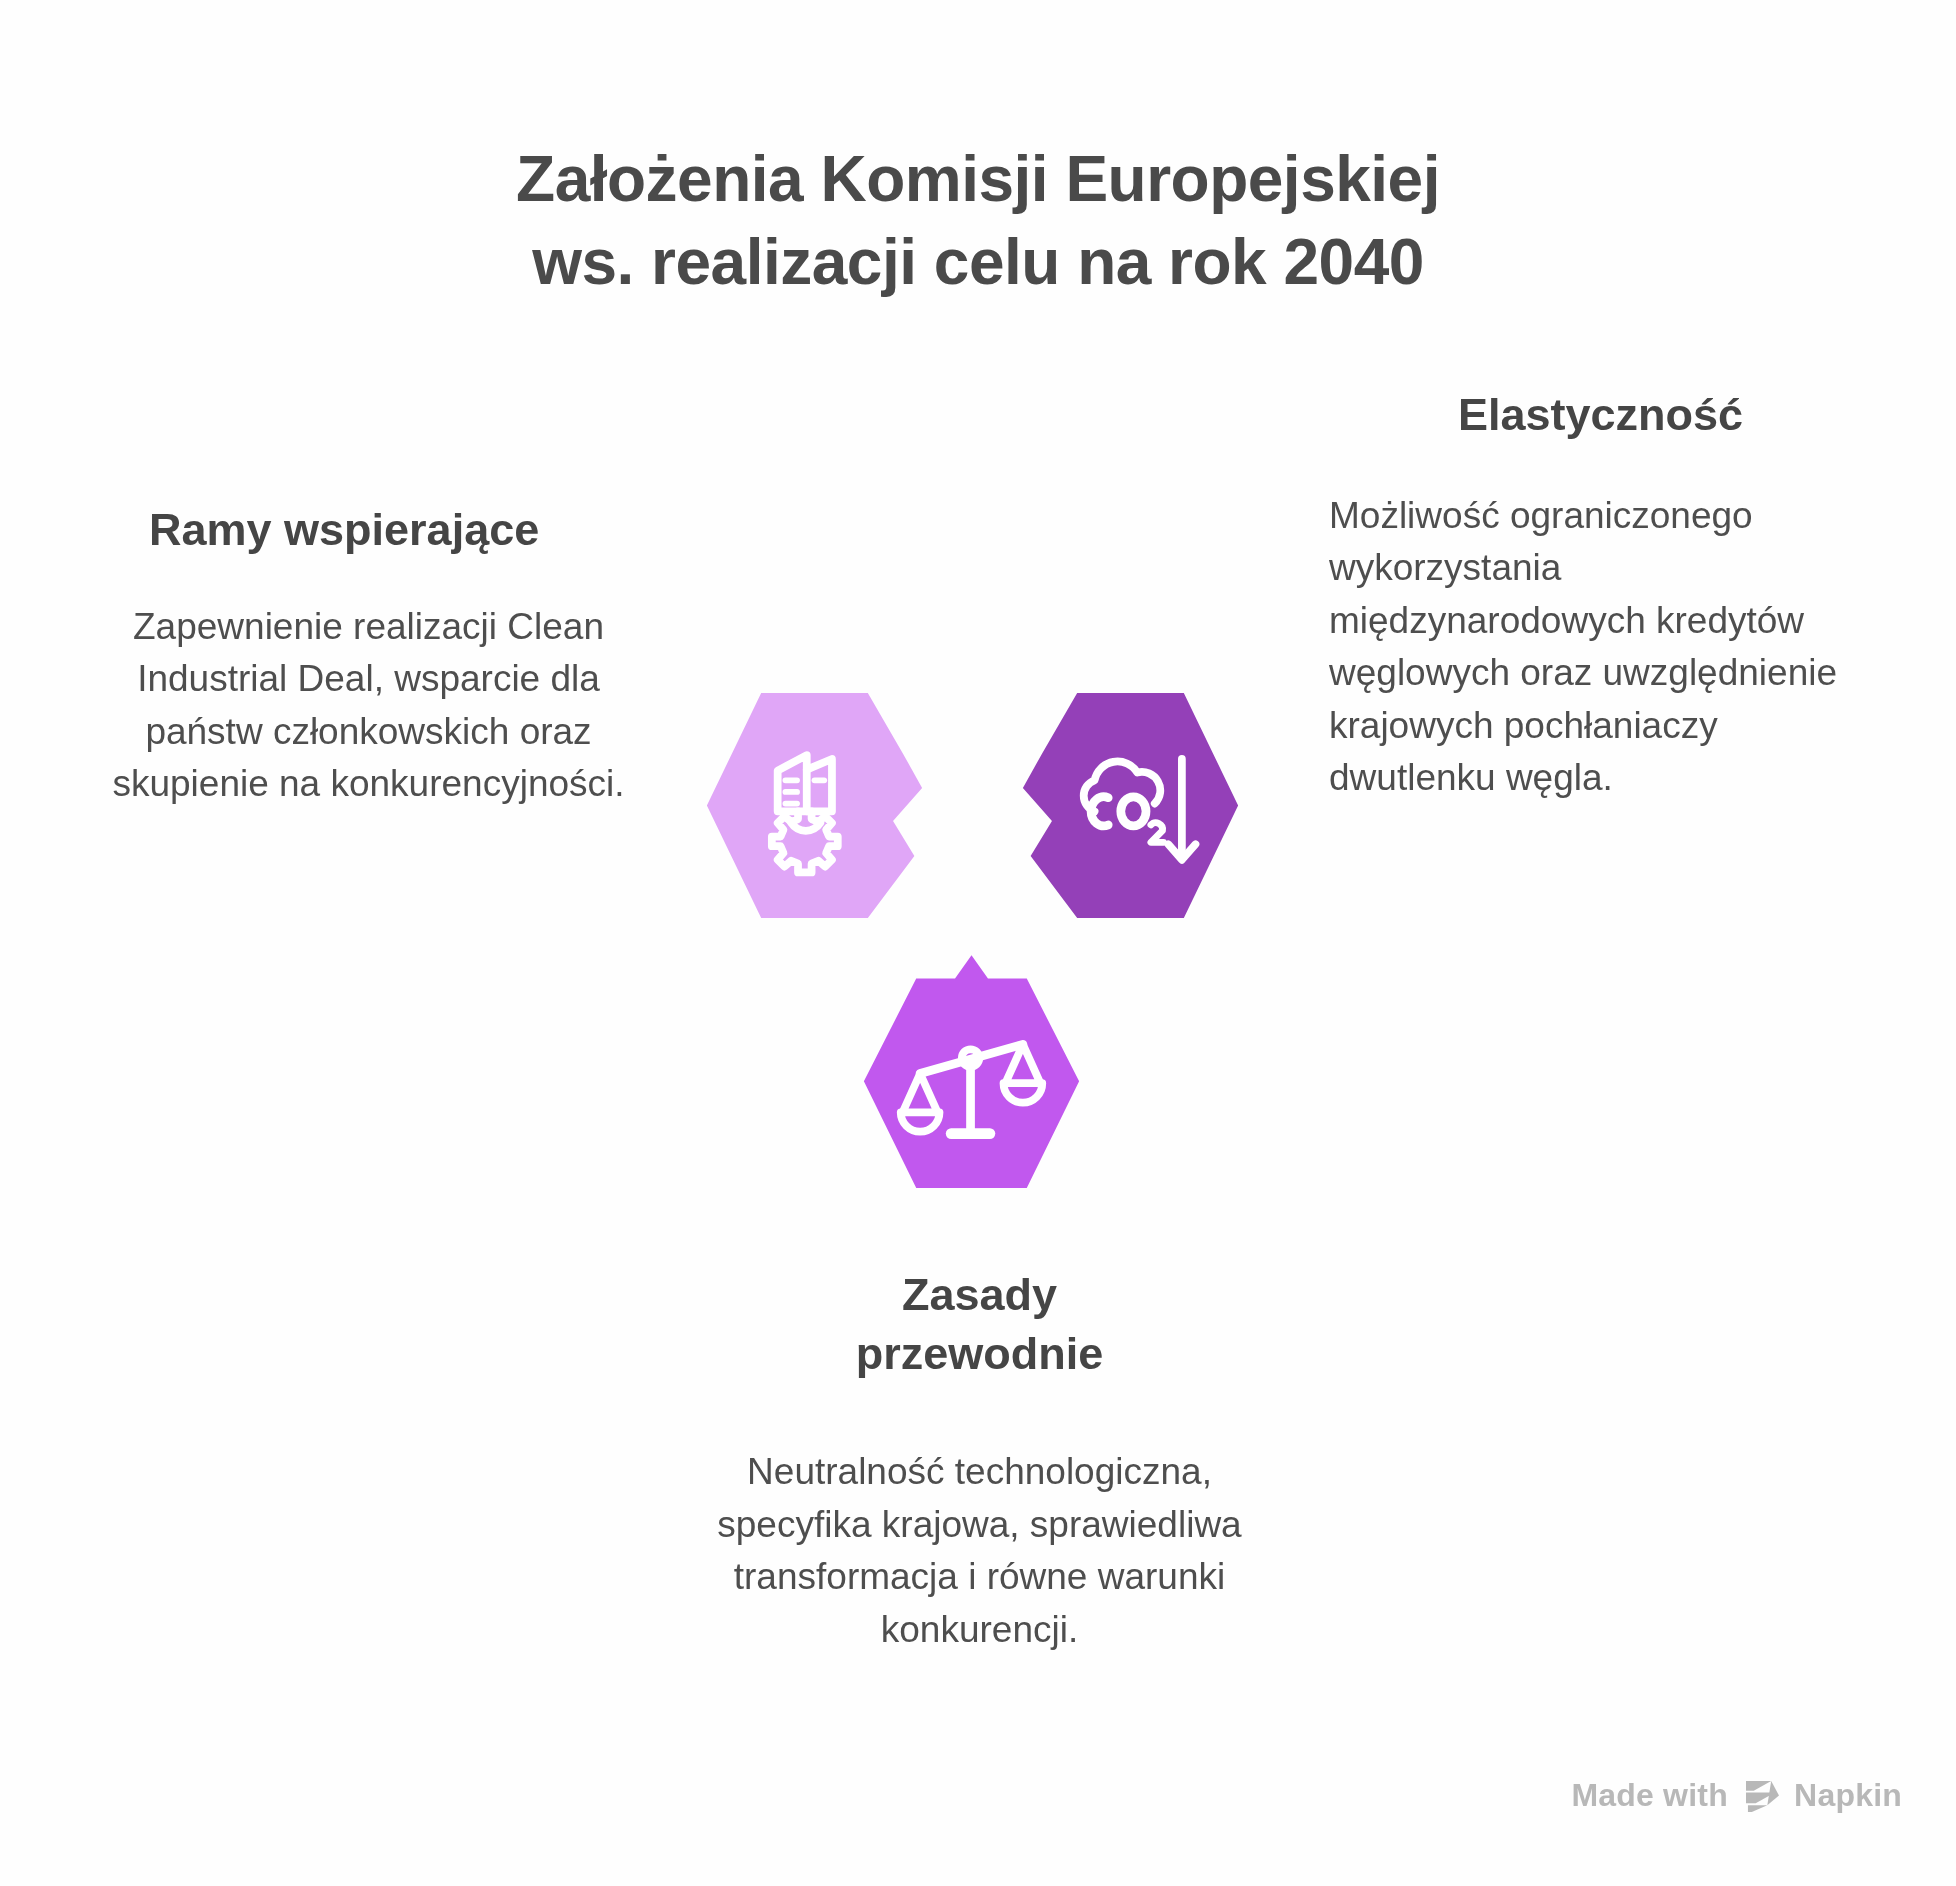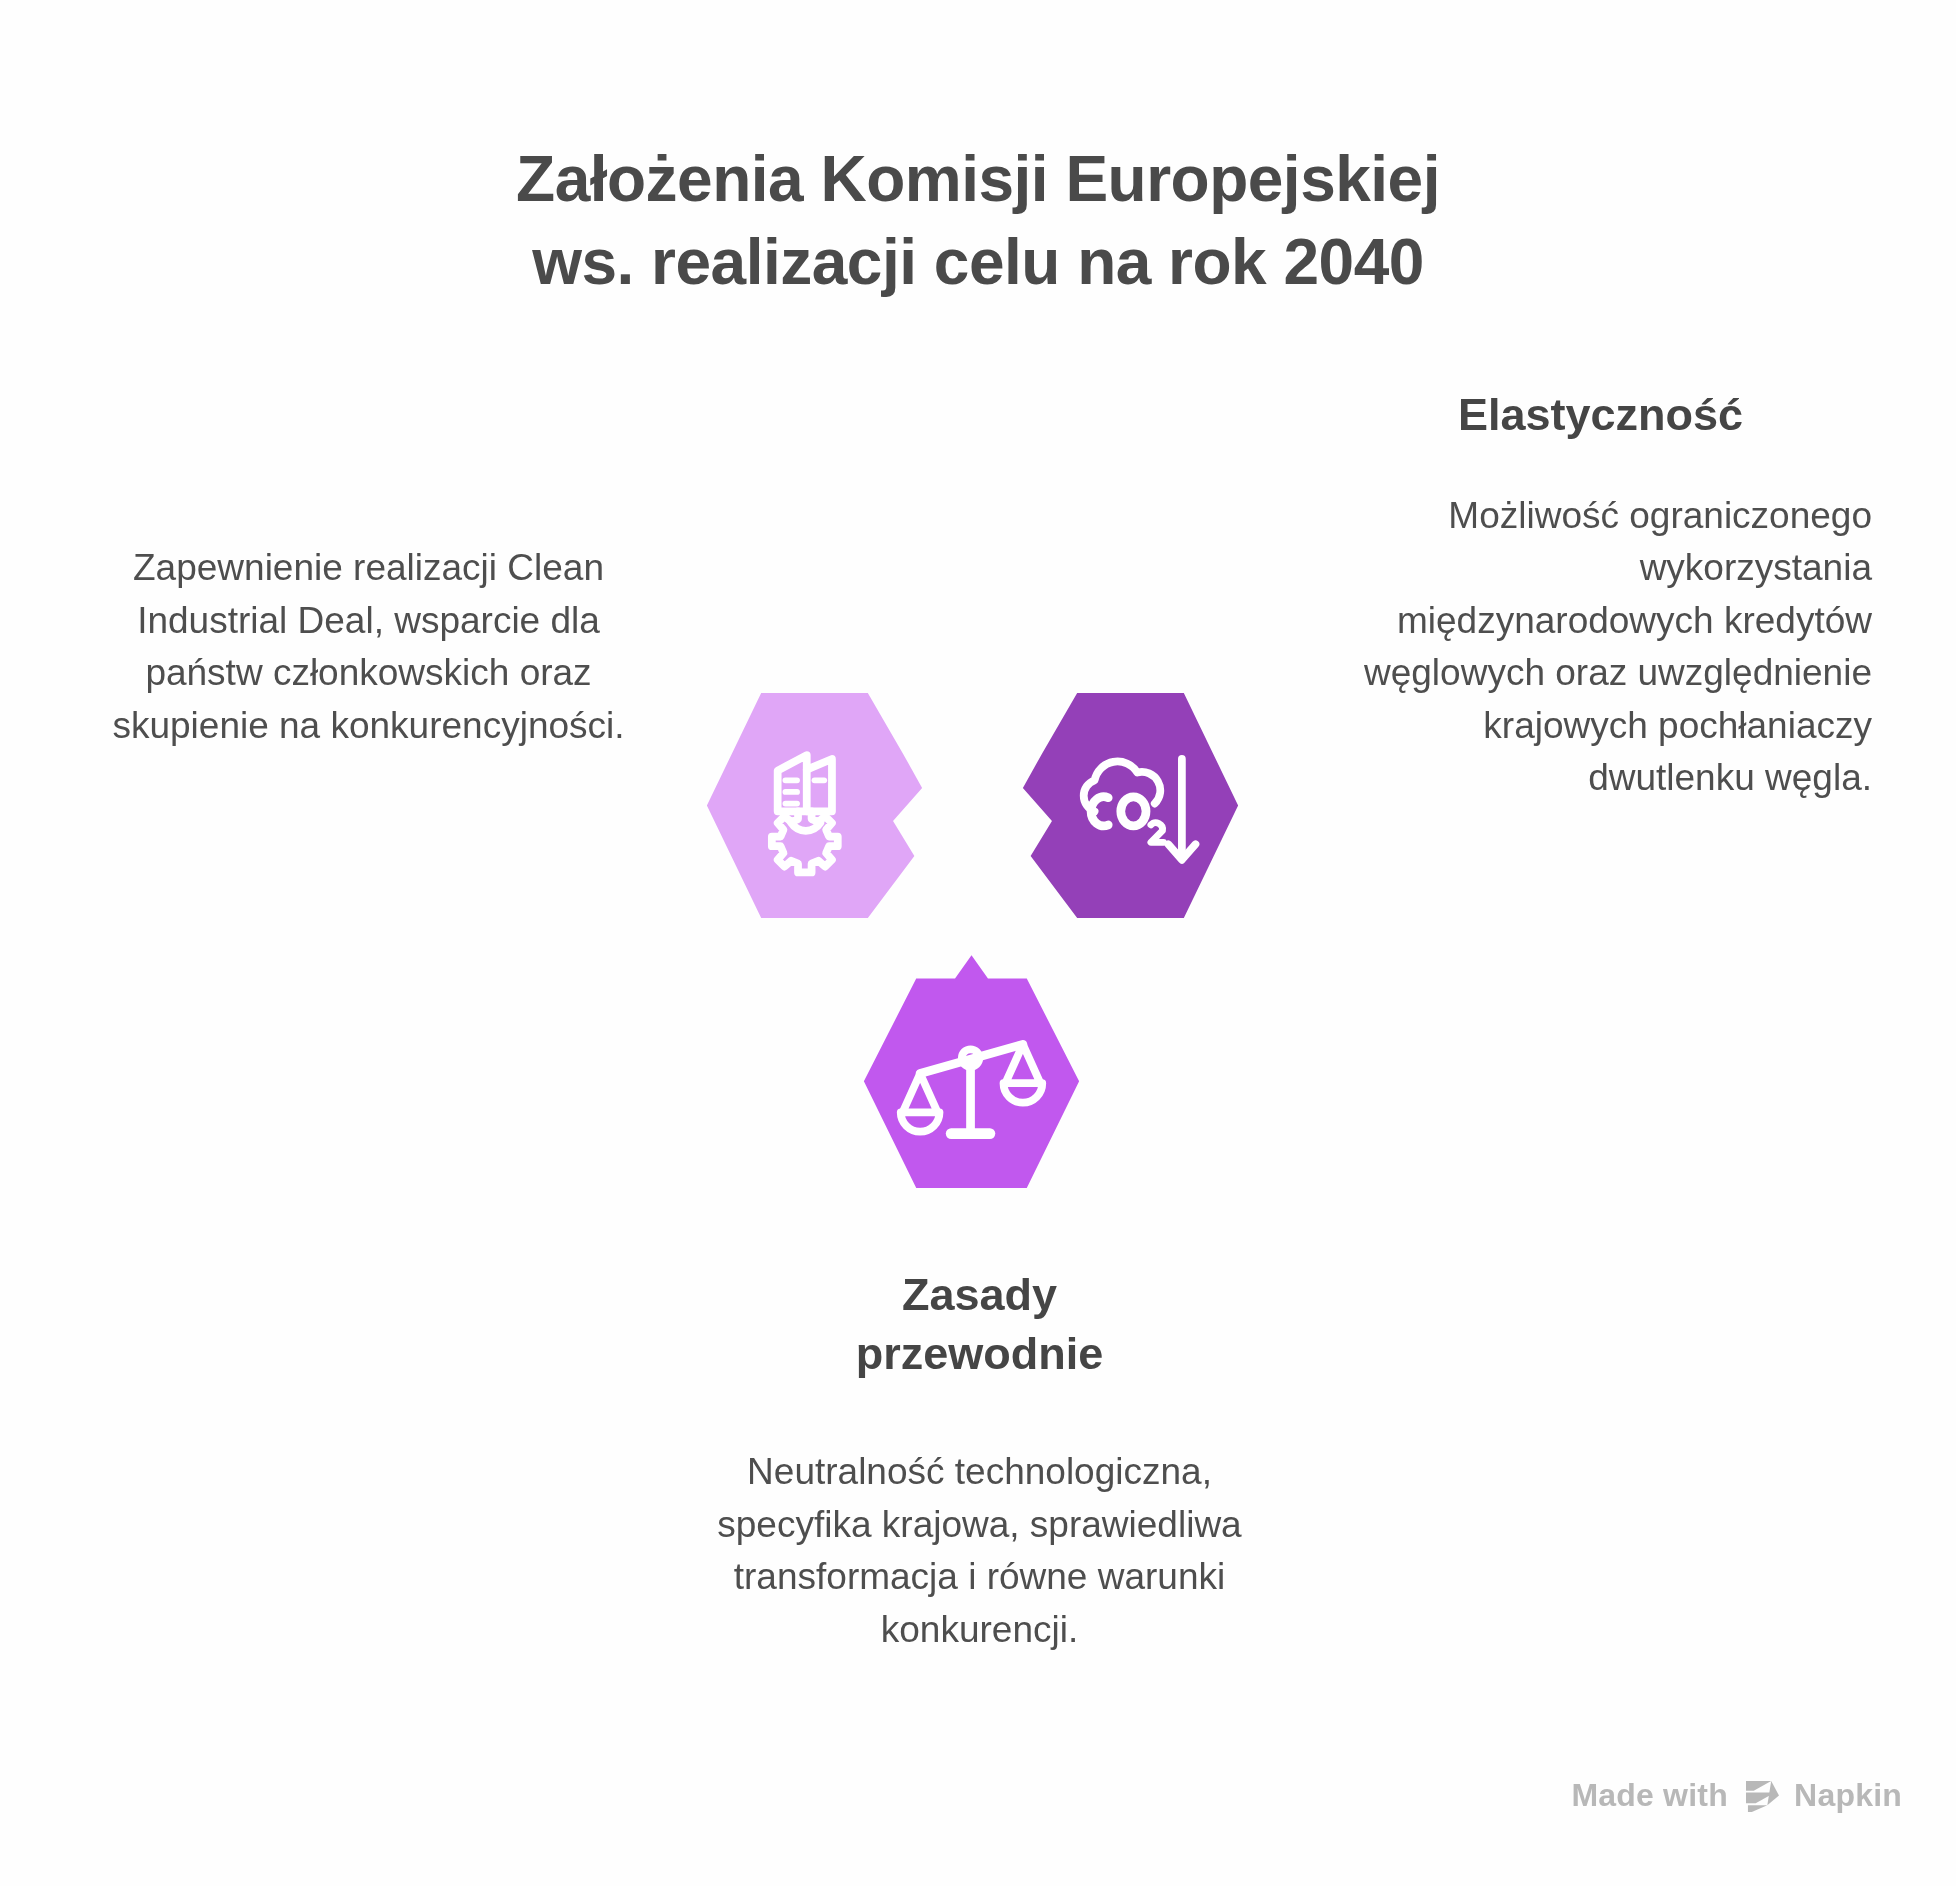--- a/index.html
+++ b/index.html
@@ -51,21 +51,21 @@
   }
   #block-left .block-heading { text-align:left; padding-left:52px; }
   #block-left .block-body { text-align:center; margin-top:41px; }
 
   
   #block-right {
     left:1329px; top:386px;
     width:543px;
   }
   #block-right .block-heading { text-align:center; }
-  #block-right .block-body { text-align:right; margin-top:45px; }
+  #block-right .block-body { text-align:left; margin-top:45px; }
 
   
   #block-bottom {
     left:708px; top:1266px;
     width:543px;
   }
   #block-bottom .block-heading { text-align:center; }
   #block-bottom .block-body { text-align:center; margin-top:63px; }
 
   
@@ -94,20 +94,21 @@
 <body>
 
 <div id="canvas">
 
   <div class="title">
     <span class="ln">Założenia Komisji Europejskiej</span>
     <span class="ln">ws. realizacji celu na rok 2040</span>
   </div>
 
   <div class="block" id="block-left">
+    <div class="block-heading">Ramy wspierające</div>
     <div class="block-body">Zapewnienie realizacji Clean Industrial Deal, wsparcie dla państw członkowskich oraz skupienie na konkurencyjności.</div>
   </div>
 
   <div class="block" id="block-right">
     <div class="block-heading">Elastyczność</div>
     <div class="block-body">Możliwość ograniczonego wykorzystania międzynarodowych kredytów węglowych oraz uwzględnienie krajowych pochłaniaczy dwutlenku węgla.</div>
   </div>
 
   <div class="block" id="block-bottom">
     <div class="block-heading">

